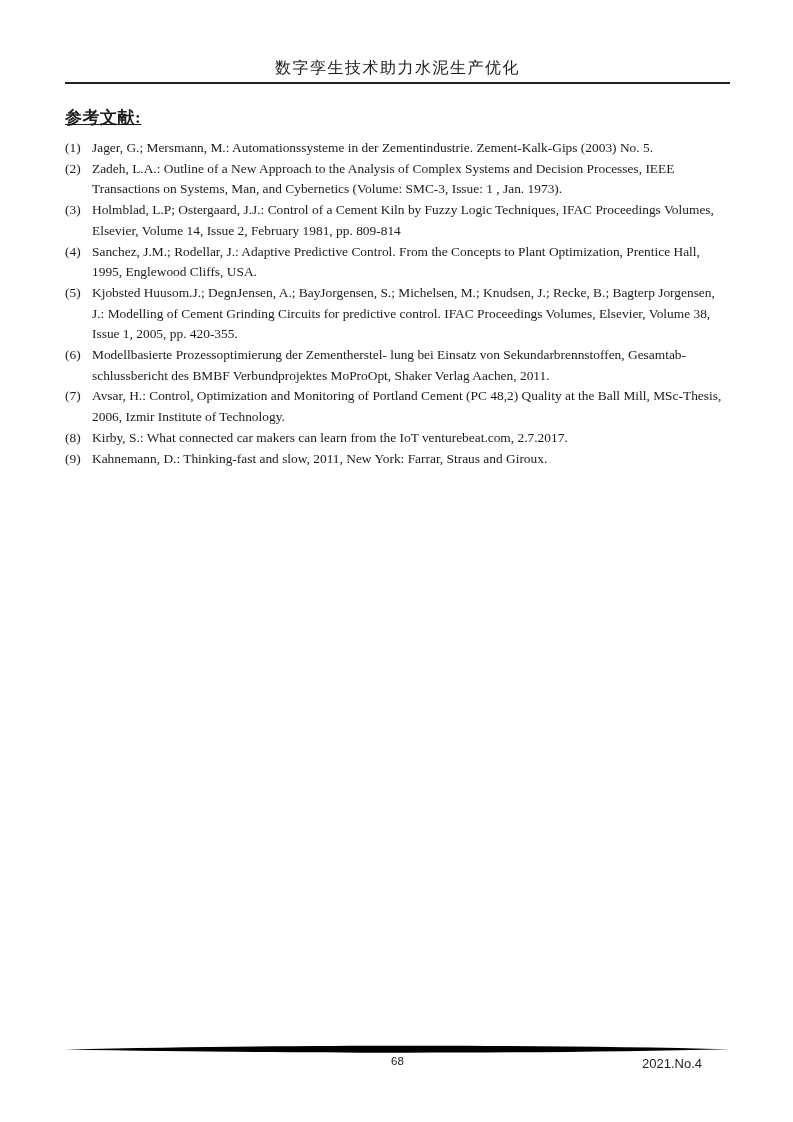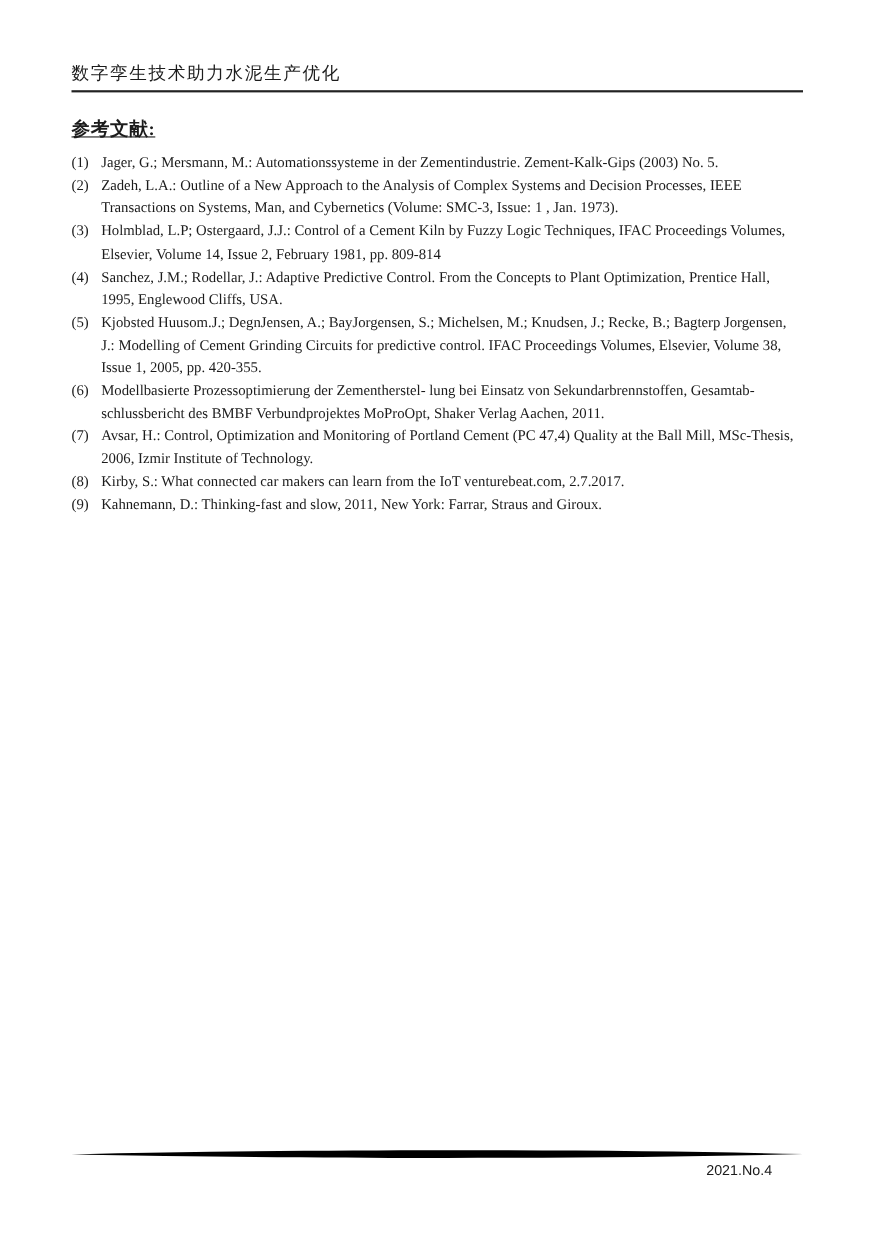--- a/index.html
+++ b/index.html
@@ -16,20 +16,21 @@
     background: #ffffff;
     overflow: hidden;
   }
 
   
   .running-head {
     position: absolute;
     top: 58px;
     left: 65px;
     right: 63px;
+    text-align: center;
     font-size: 16px;
     letter-spacing: 1.5px;
     color: #1c1c1c;
     line-height: 20px;
   }
   .head-rule {
     position: absolute;
     top: 82px;
     left: 65px;
     right: 63px;
@@ -132,21 +133,21 @@
       <li class="ref-item">
         <span class="ref-marker">(5)</span>
         <span class="ref-text">Kjobsted Huusom.J.; DegnJensen, A.; BayJorgensen, S.; Michelsen, M.; Knudsen, J.; Recke, B.; Bagterp Jorgensen, J.: Modelling of Cement Grinding Circuits for predictive control. IFAC Proceedings Volumes, Elsevier, Volume 38, Issue 1, 2005, pp. 420-355.</span>
       </li>
       <li class="ref-item">
         <span class="ref-marker">(6)</span>
         <span class="ref-text">Modellbasierte Prozessoptimierung der Zementherstel- lung bei Einsatz von Sekundarbrennstoffen, Gesamtab-schlussbericht des BMBF Verbundprojektes MoProOpt, Shaker Verlag Aachen, 2011.</span>
       </li>
       <li class="ref-item">
         <span class="ref-marker">(7)</span>
-        <span class="ref-text">Avsar, H.: Control, Optimization and Monitoring of Portland Cement (PC 47,4) Quality at the Ball Mill, MSc-Thesis, 2006, Izmir Institute of Technology.</span>
+        <span class="ref-text">Avsar, H.: Control, Optimization and Monitoring of Portland Cement (PC 48,2) Quality at the Ball Mill, MSc-Thesis, 2006, Izmir Institute of Technology.</span>
       </li>
       <li class="ref-item">
         <span class="ref-marker">(8)</span>
         <span class="ref-text">Kirby, S.: What connected car makers can learn from the IoT venturebeat.com, 2.7.2017.</span>
       </li>
       <li class="ref-item">
         <span class="ref-marker">(9)</span>
         <span class="ref-text">Kahnemann, D.: Thinking-fast and slow, 2011, New York: Farrar, Straus and Giroux.</span>
       </li>
     </ul>
@@ -155,16 +156,17 @@
   <div class="footer-bar">
     <svg width="665" height="11" viewBox="0 0 665 11" xmlns="http://www.w3.org/2000/svg">
       <path d="M0,5.5
                C 120,2.6 240,1.8 340,1.7
                C 460,1.6 570,2.8 665,5.2
                C 570,7.4 460,8.6 340,8.7
                C 240,8.8 120,7.6 0,5.5 Z" fill="#000000"></path>
     </svg>
   </div>
   <div class="footer-row">
+    <span class="page-number">68</span>
     <span class="issue-number">2021.No.4</span>
   </div>
 
 </div>
 
 </body></html>

